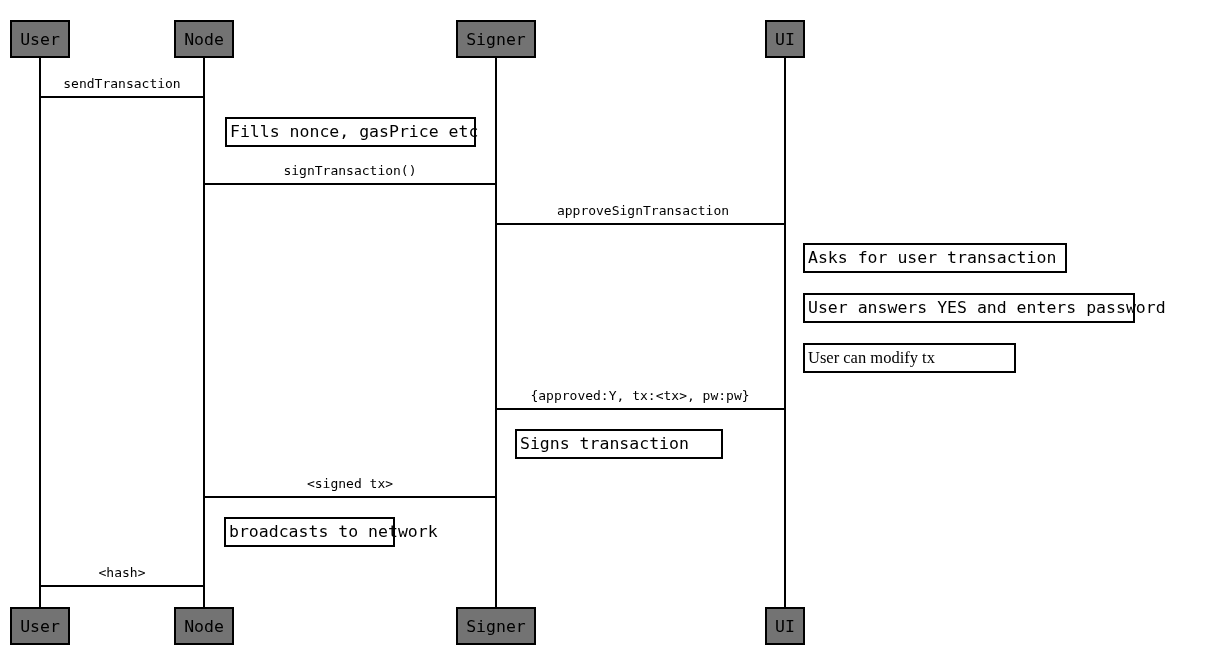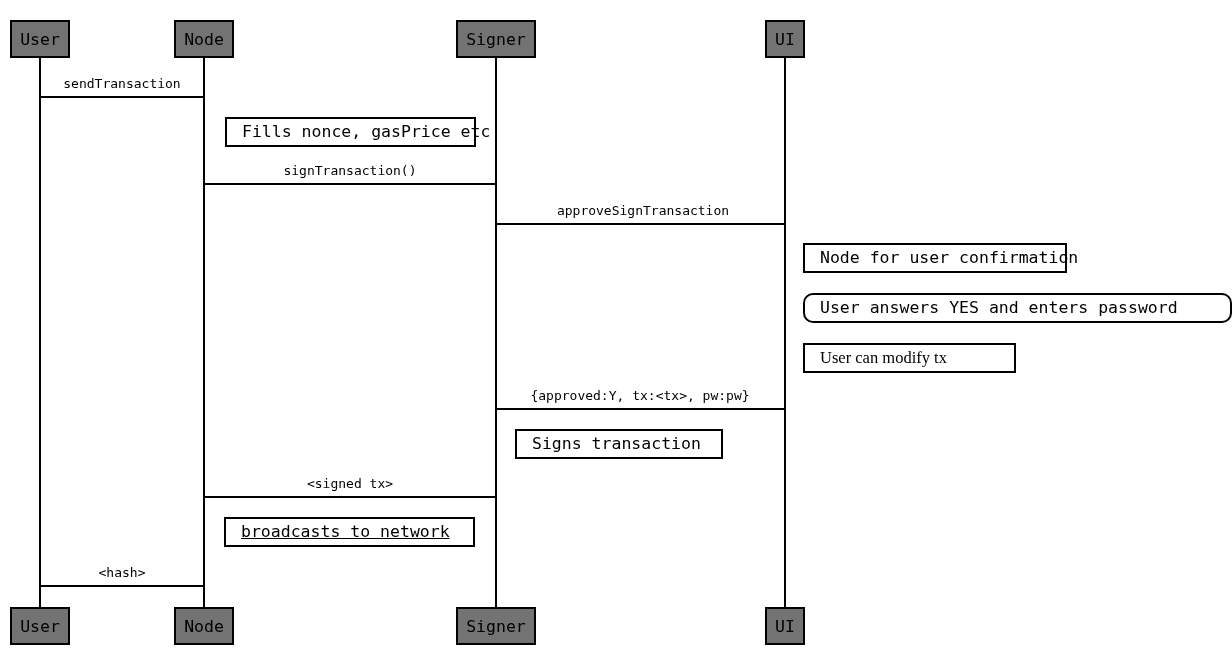--- a/index.html
+++ b/index.html
@@ -48,21 +48,21 @@
     transform: translateX(-50%);
   }
   .note-box {
     position: absolute;
     box-sizing: border-box;
     border: 2px solid #000;
     background: #fff;
     height: 30px;
     font-size: 16.5px;
     line-height: 26px;
-    padding-left: 15px;
+    padding-left: 3px;
     white-space: nowrap;
     overflow: visible;
   }
 </style>
 </head>
 <body>
 
 <div id="canvas">
 
   <div class="lifeline" style="left:39px;"></div>
@@ -78,25 +78,25 @@
   <div class="msg-line" style="left:40px;  top:585px; width:164px;"></div>
 
   <div class="msg-label" style="left:122px; top:74px;">sendTransaction</div>
   <div class="msg-label" style="left:350px; top:161px;">signTransaction()</div>
   <div class="msg-label" style="left:643px; top:201px;">approveSignTransaction</div>
   <div class="msg-label" style="left:640px; top:386px;">{approved:Y, tx:&lt;tx&gt;, pw:pw}</div>
   <div class="msg-label" style="left:350px; top:474px;">&lt;signed tx&gt;</div>
   <div class="msg-label" style="left:122px; top:563px;">&lt;hash&gt;</div>
 
   <div class="note-box" style="left:225px; top:117px; width:251px;">Fills nonce, gasPrice etc</div>
-  <div class="note-box" style="left:803px; top:243px; width:264px;">Node for user confirmation</div>
-  <div class="note-box" style="left:803px; top:293px; width:429px;border-radius:10px;">User answers YES and enters password</div>
+  <div class="note-box" style="left:803px; top:243px; width:264px;">Asks for user transaction</div>
+  <div class="note-box" style="left:803px; top:293px; width:332px;">User answers YES and enters password</div>
   <div class="note-box" style="left:803px; top:343px; width:213px;font-family:Liberation Serif, serif;">User can modify tx</div>
   <div class="note-box" style="left:515px; top:429px; width:208px;">Signs transaction</div>
-  <div class="note-box" style="left:224px; top:517px; width:251px;text-decoration:underline;">broadcasts to network</div>
+  <div class="note-box" style="left:224px; top:517px; width:171px;">broadcasts to network</div>
 
   <div class="actor-box" style="left:10px;  top:20px; width:60px;">User</div>
   <div class="actor-box" style="left:174px; top:20px; width:60px;">Node</div>
   <div class="actor-box" style="left:456px; top:20px; width:80px;">Signer</div>
   <div class="actor-box" style="left:765px; top:20px; width:40px;">UI</div>
 
   <div class="actor-box" style="left:10px;  top:607px; width:60px;">User</div>
   <div class="actor-box" style="left:174px; top:607px; width:60px;">Node</div>
   <div class="actor-box" style="left:456px; top:607px; width:80px;">Signer</div>
   <div class="actor-box" style="left:765px; top:607px; width:40px;">UI</div>

